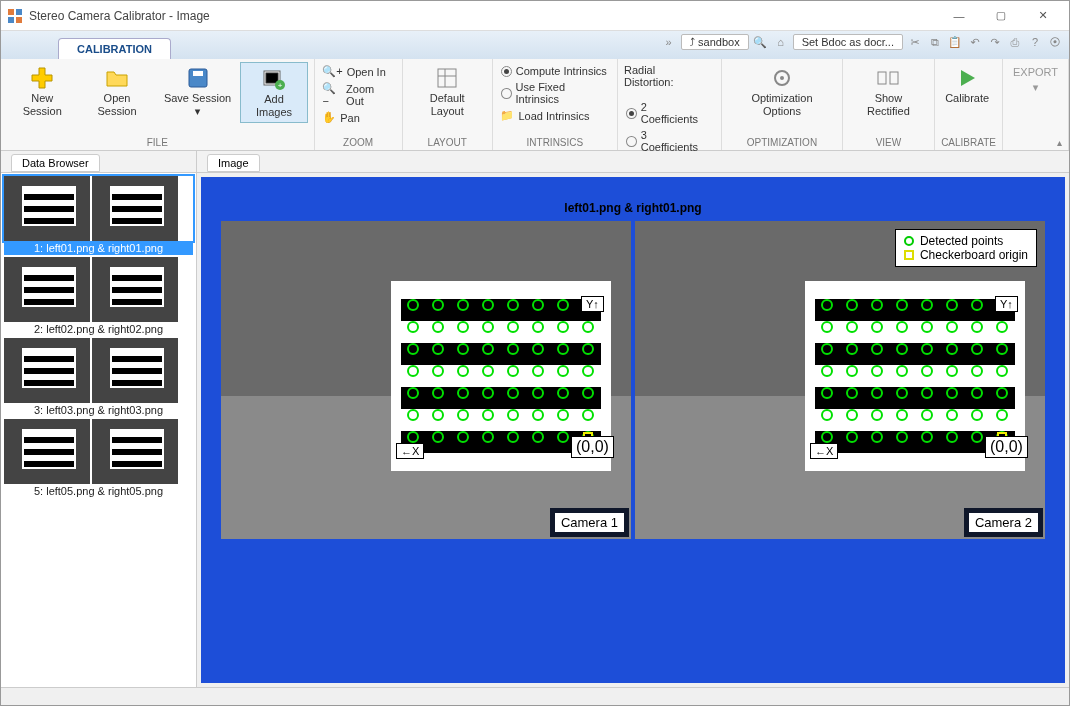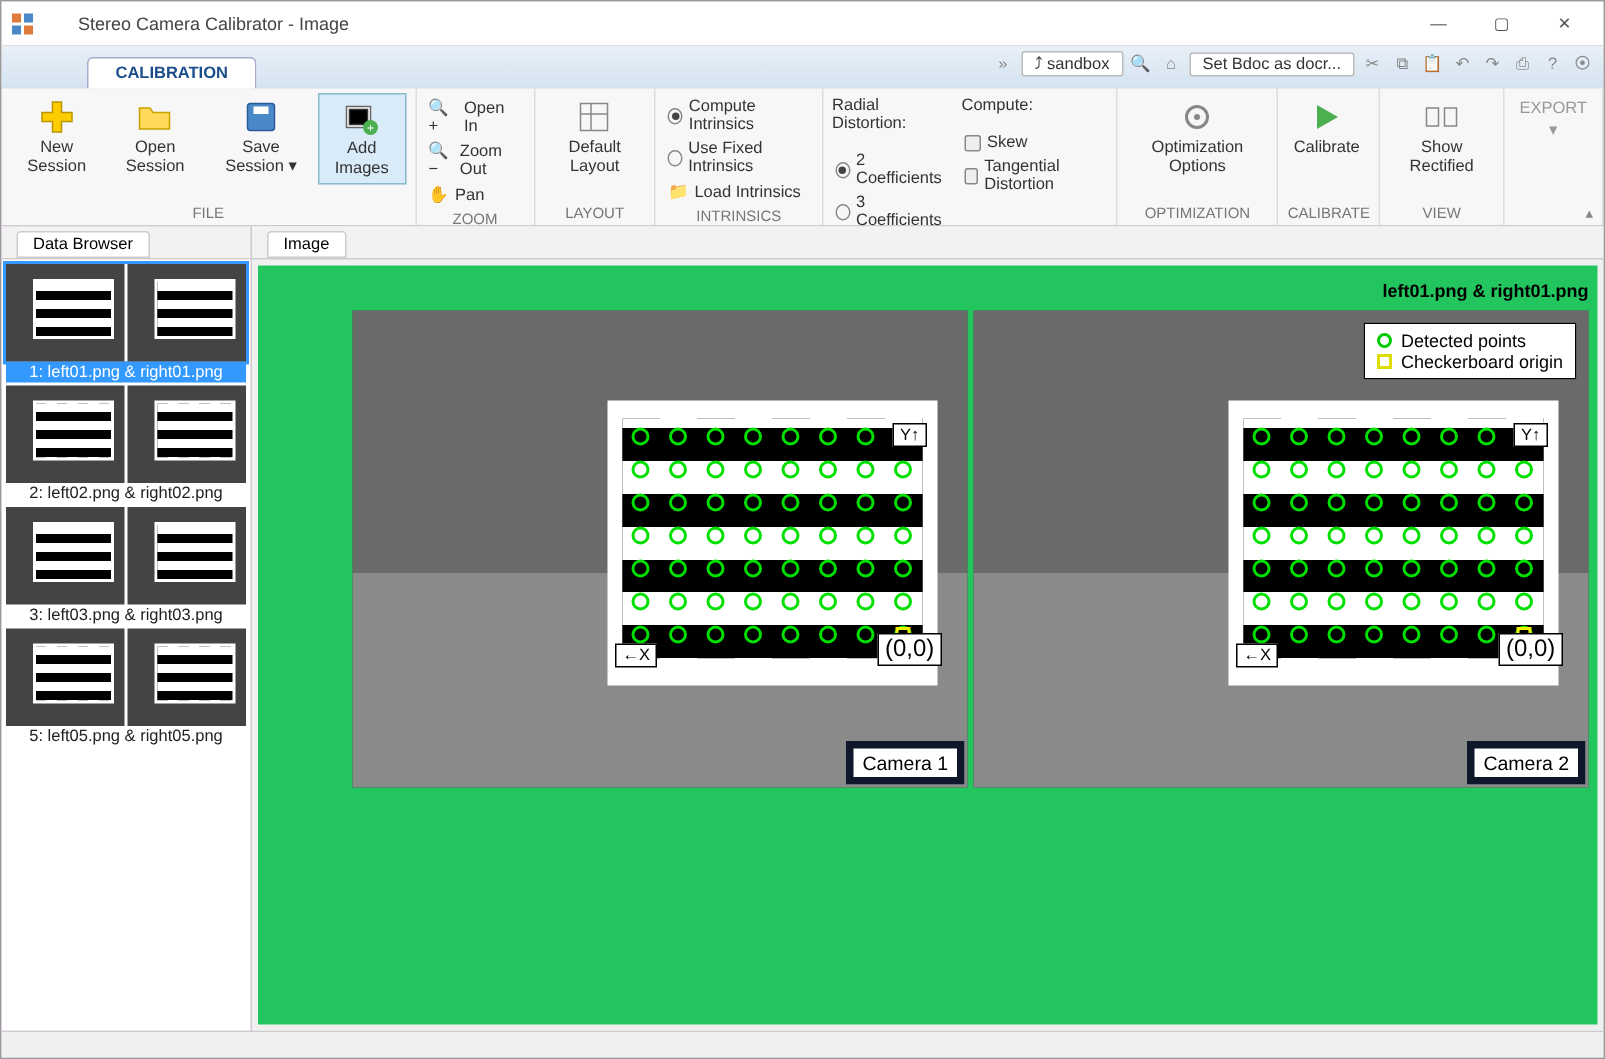--- a/index.html
+++ b/index.html
@@ -1,18 +1,18 @@
 <!DOCTYPE html>
 <html><head>
 <meta charset="utf-8">
 <style>
 * { box-sizing: border-box; margin: 0; padding: 0; font-family: "Segoe UI", Arial, sans-serif; }
 body { width: 1070px; height: 706px; overflow: hidden; background: #f0f0f0; border: 1px solid #999; }
 
-.titlebar { height: 30px; background: #fff; display: flex; align-items: center; padding: 0 6px; border-bottom: 1px solid #ddd; gap: 23px; }
+.titlebar { height: 30px; background: #fff; display: flex; align-items: center; padding: 0 6px; border-bottom: 1px solid #ddd; }
 .titlebar .logo { width: 16px; height: 16px; margin-right: 6px; }
 .titlebar .title { font-size: 12px; color: #444; flex: 1; }
 .titlebar .winbtns { display: flex; gap: 2px; }
 .titlebar .winbtn { width: 40px; height: 28px; display: flex; align-items: center; justify-content: center; color: #555; font-size: 11px; }
 
 .tabstrip { height: 28px; background: linear-gradient(#e8f0f8,#d4e2f0); display: flex; align-items: flex-end; padding-left: 10px; position: relative; }
 .tabstrip .tab { background: #fff; border: 1px solid #aac; border-bottom: none; border-radius: 4px 4px 0 0; padding: 4px 18px; font-size: 11px; color: #1a4d8a; font-weight: bold; margin-left: 47px; }
 .tabstrip .quick { position: absolute; right: 6px; top: 3px; display: flex; align-items: center; gap: 4px; font-size: 11px; color: #333; }
 .tabstrip .qbox { background: #fff; border: 1px solid #bbb; padding: 1px 8px; font-size: 11px; border-radius: 2px; }
 .tabstrip .qicon { width: 16px; height: 16px; display: inline-flex; align-items: center; justify-content: center; color: #888; }
@@ -25,37 +25,37 @@
 .bigbtn.highlight { background: #d9eaf9; border: 1px solid #8bc; }
 .iconbox { width: 24px; height: 24px; display: flex; align-items: center; justify-content: center; }
 .stack { display: flex; flex-direction: column; gap: 2px; padding: 2px 0; }
 .stack .row { display: flex; align-items: center; gap: 4px; font-size: 11px; color: #333; padding: 1px 2px; cursor: pointer; }
 .radio, .check { width: 11px; height: 11px; border: 1px solid #888; border-radius: 50%; display: inline-flex; align-items: center; justify-content: center; }
 .radio.on::after { content: ""; width: 5px; height: 5px; background: #444; border-radius: 50%; }
 .check { border-radius: 2px; background: #eee; }
 .opthead { font-size: 11px; color: #333; margin-bottom: 10px; }
 
 .workarea { display: flex; height: calc(706px - 30px - 28px - 92px - 20px); }
-.leftpanel { width: 167px; border-right: 1px solid #ccc; background: #f0abfc; display: flex; flex-direction: column; }
+.leftpanel { width: 200px; border-right: 1px solid #ccc; background: #bef264; display: flex; flex-direction: column; }
 .paneltab { background: #f2f2f2; border-bottom: 1px solid #ccc; height: 22px; display: flex; align-items: center; }
 .paneltab span { font-size: 11px; background: #fff; border: 1px solid #ccc; border-top-left-radius: 3px; border-top-right-radius: 3px; padding: 2px 10px; margin-left: 10px; position: relative; top: 1px; }
 .browser { flex: 1; overflow-y: auto; overflow-x: auto; background: #fff; padding: 3px; }
 .pair { margin-bottom: 2px; }
 .pair .thumbs { display: flex; gap: 2px; }
 .pair .thumb { width: 86px; height: 65px; background: #444; position: relative; overflow: hidden; }
 .pair .thumb::before { content:""; position:absolute; left:18px; top:10px; width:54px; height:40px; background:#fff; }
 .pair .thumb::after { content:""; position:absolute; left:20px; top:12px; width:50px; height:36px;
   background: repeating-linear-gradient(0deg,#000 0 6px,#fff 6px 12px), repeating-linear-gradient(90deg,#000 0 7px,transparent 7px 14px);
   background-blend-mode: difference; }
 .pair .cap { font-size: 11px; color: #222; padding: 1px 2px; text-align: center; }
 .pair.selected .thumbs { outline: 2px solid #3399ff; }
 .pair.selected .cap { background: #3399ff; color: #fff; }
 
 .mainpanel { flex: 1; background: #f0f0f0; display: flex; flex-direction: column; }
-.canvas { flex: 1; background: #22c55e; margin: 4px; padding: 6px; display: flex; flex-direction: column; align-items: flex-end; }
+.canvas { flex: 1; background: #1d4ed8; margin: 4px; padding: 20px; display: flex; flex-direction: column; align-items: center; }
 .canvas .ctitle { font-size: 12px; font-weight: bold; margin: 4px 0 6px 0; }
 .views { display: flex; gap: 4px; }
 .view { width: 410px; height: 318px; background: #555; position: relative; overflow: hidden; }
 .view .room { position:absolute; inset:0; background: linear-gradient(#6a6a6a 0 55%, #8a8a8a 55% 100%); }
 .view .board { position:absolute; left:170px; top:60px; width:220px; height:190px; background:#fff; }
 .view .grid { position:absolute; left:180px; top:72px; width:200px; height:160px;
   background: repeating-linear-gradient(0deg,#000 0 22px,#fff 22px 44px), repeating-linear-gradient(90deg,#000 0 25px,transparent 25px 50px);
   background-blend-mode: difference; }
 .view .circles { position:absolute; left:180px; top:72px; width:200px; height:160px; pointer-events:none; }
 .view .camlabel { position:absolute; right:2px; bottom:2px; background:#fff; border:5px solid #0f172a; font-size:13px; padding:2px 6px; }
@@ -220,31 +220,20 @@
         <div class="opthead">Radial Distortion:</div>
         <div class="row">
             <span class="radio on"></span>
             <span>2 Coefficients</span>
           </div>
         <div class="row">
             <span class="radio"></span>
             <span>3 Coefficients</span>
           </div>
       </div>
-      <div class="stack">
-        <div class="opthead">Compute:</div>
-        <div class="row">
-            <span class="check"></span>
-            <span>Skew</span>
-          </div>
-        <div class="row">
-            <span class="check"></span>
-            <span>Tangential Distortion</span>
-          </div>
-      </div>
     </div>
     <div class="label">OPTIONS</div>
   </div>
 
   <div class="section">
     <div class="body">
       <div class="bigbtn">
         <span class="iconbox">
             <svg viewBox="0 0 24 24" width="24" height="24">
               <circle cx="12" cy="12" r="7" fill="none" stroke="#888" stroke-width="2"></circle>
@@ -255,42 +244,42 @@
       </div>
     </div>
     <div class="label">OPTIMIZATION</div>
   </div>
 
   <div class="section">
     <div class="body">
       <div class="bigbtn">
         <span class="iconbox">
             <svg viewBox="0 0 24 24" width="24" height="24">
-              <path class="playtri" d="M6 4l14 8-14 8z"></path>
-            </svg>
-          </span>
-        <span>Calibrate</span>
-      </div>
-    </div>
-    <div class="label">CALIBRATE</div>
-  </div>
-
-  <div class="section">
-    <div class="body">
-      <div class="bigbtn">
-        <span class="iconbox">
-            <svg viewBox="0 0 24 24" width="24" height="24">
               <rect class="rectpair" x="2" y="6" width="8" height="12"></rect>
               <rect class="rectpair" x="14" y="6" width="8" height="12"></rect>
             </svg>
           </span>
         <span>Show Rectified</span>
       </div>
     </div>
     <div class="label">VIEW</div>
+  </div>
+
+  <div class="section">
+    <div class="body">
+      <div class="bigbtn">
+        <span class="iconbox">
+            <svg viewBox="0 0 24 24" width="24" height="24">
+              <path class="playtri" d="M6 4l14 8-14 8z"></path>
+            </svg>
+          </span>
+        <span>Calibrate</span>
+      </div>
+    </div>
+    <div class="label">CALIBRATE</div>
   </div>
 
   <div class="section" style="flex:1">
     <div class="body">
       <div class="bigbtn" style="color:#999">
         <span>EXPORT</span>
         <span>▾</span>
       </div>
     </div>
     <div class="label">

